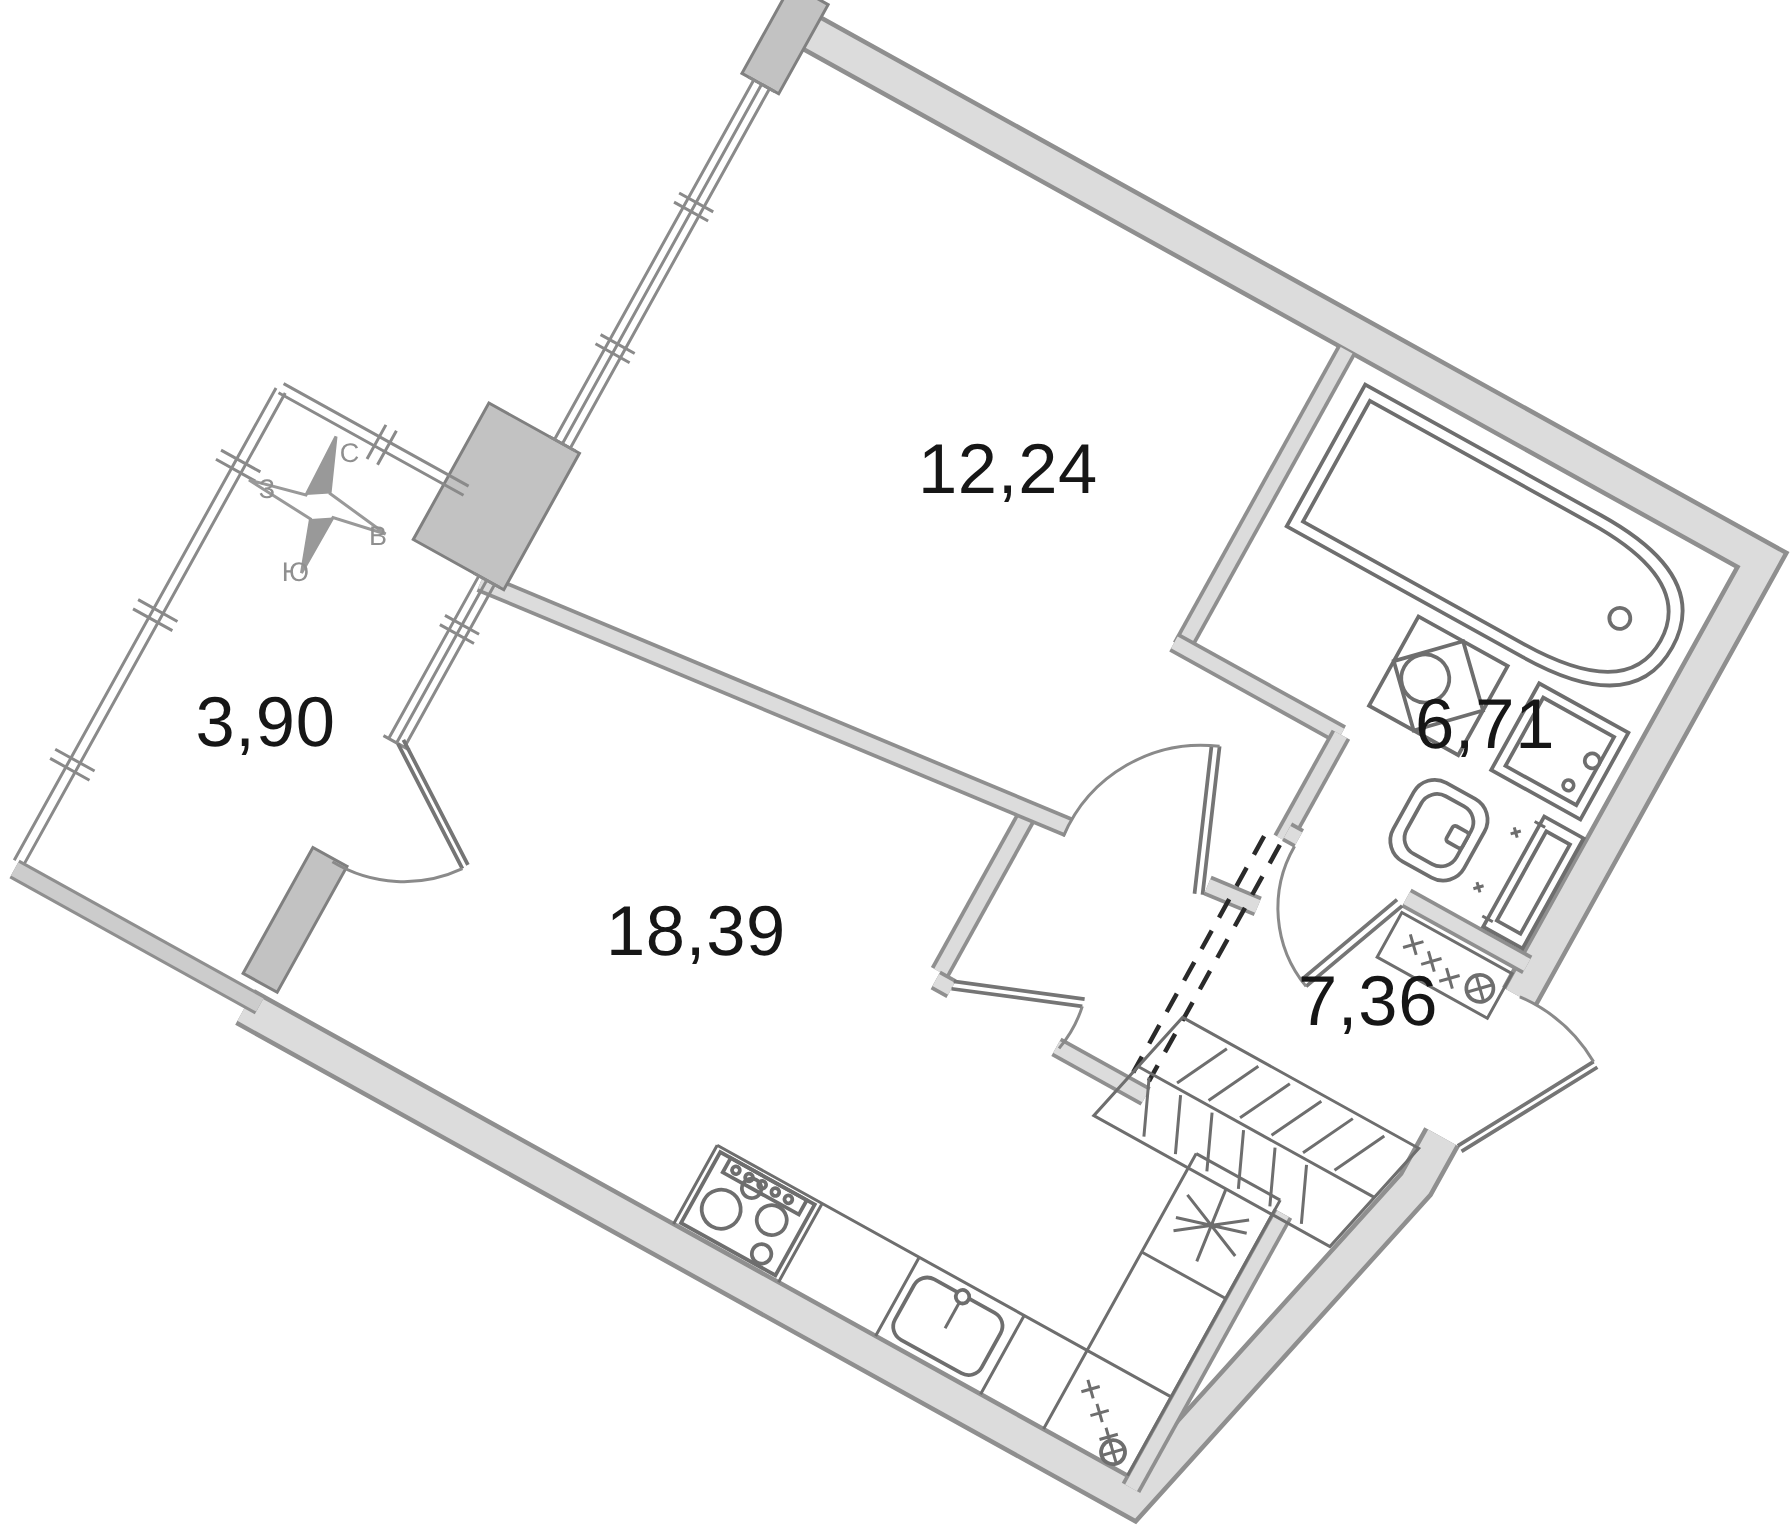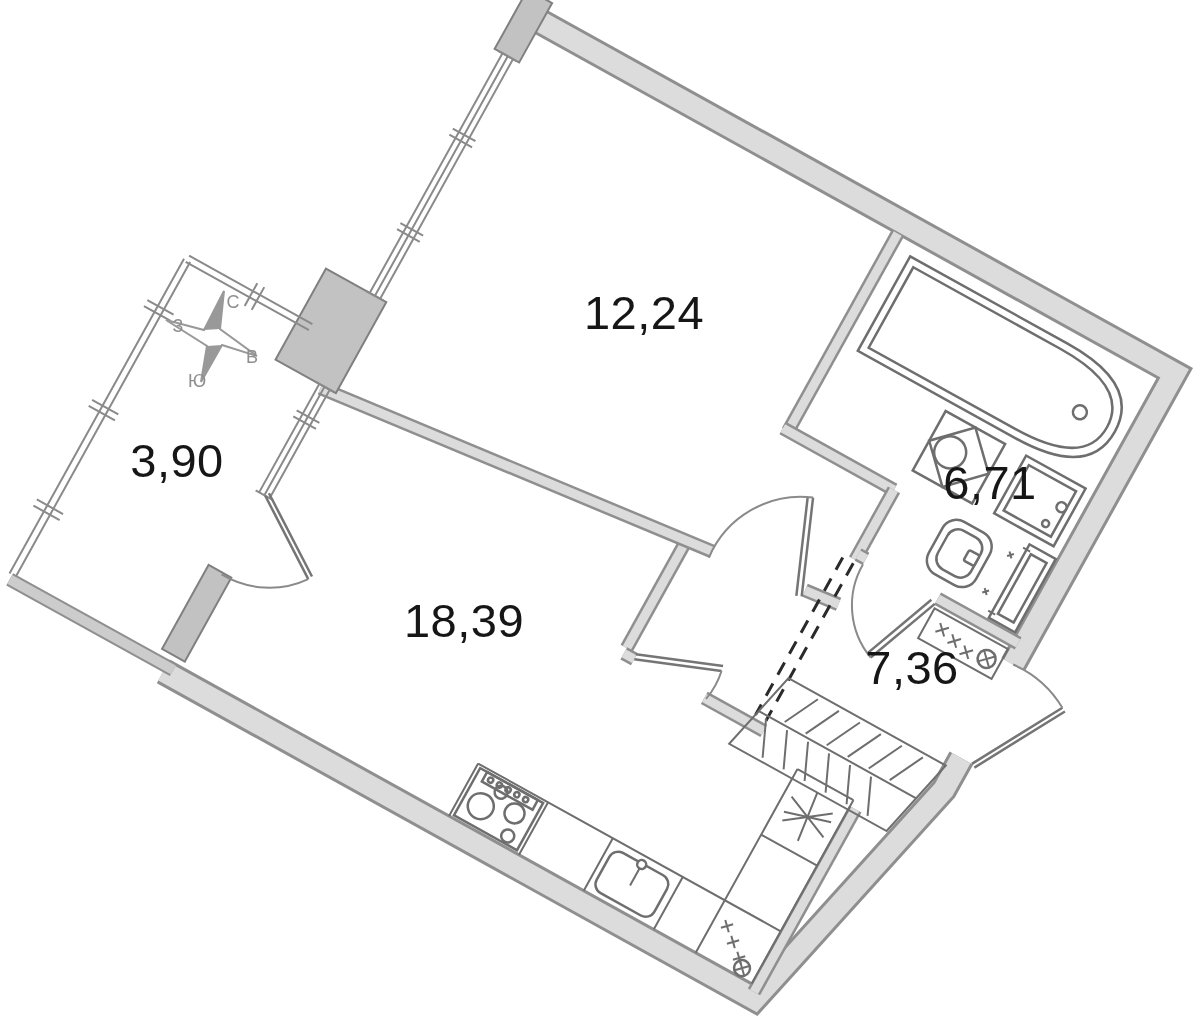--- a/index.html
+++ b/index.html
@@ -192,19 +192,19 @@
     <path d="M224,291 L220,329 L257,356 L222,345 L201,382 L207,346 L166,320 L204,330 Z" fill="#ffffff" stroke="#999999" stroke-width="2"></path>
     <path d="M224,291 L220,329 L204,330 Z" fill="#999999"></path>
     <path d="M201,382 L207,346 L222,345 Z" fill="#999999"></path>
     <text class="compass-label" x="233" y="308" text-anchor="middle">С</text>
     <text class="compass-label" x="178" y="332" text-anchor="middle">З</text>
     <text class="compass-label" x="252" y="363" text-anchor="middle">В</text>
     <text class="compass-label" x="197" y="387" text-anchor="middle">Ю</text>
   </g>
 </svg>
 
-<div class="room-label" style="left:644px;top:312px;">12,24</div>
-<div class="room-label" style="left:177px;top:460px;">3,90</div>
+<div class="room-label" style="left:672px;top:312px;">12,24</div>
+<div class="room-label" style="left:177px;top:481px;">3,90</div>
 <div class="room-label" style="left:464px;top:620px;">18,39</div>
 <div class="room-label" style="left:990px;top:482px;">6,71</div>
 <div class="room-label" style="left:912px;top:667px;">7,36</div>
 
 </div>
 
 </body></html>

